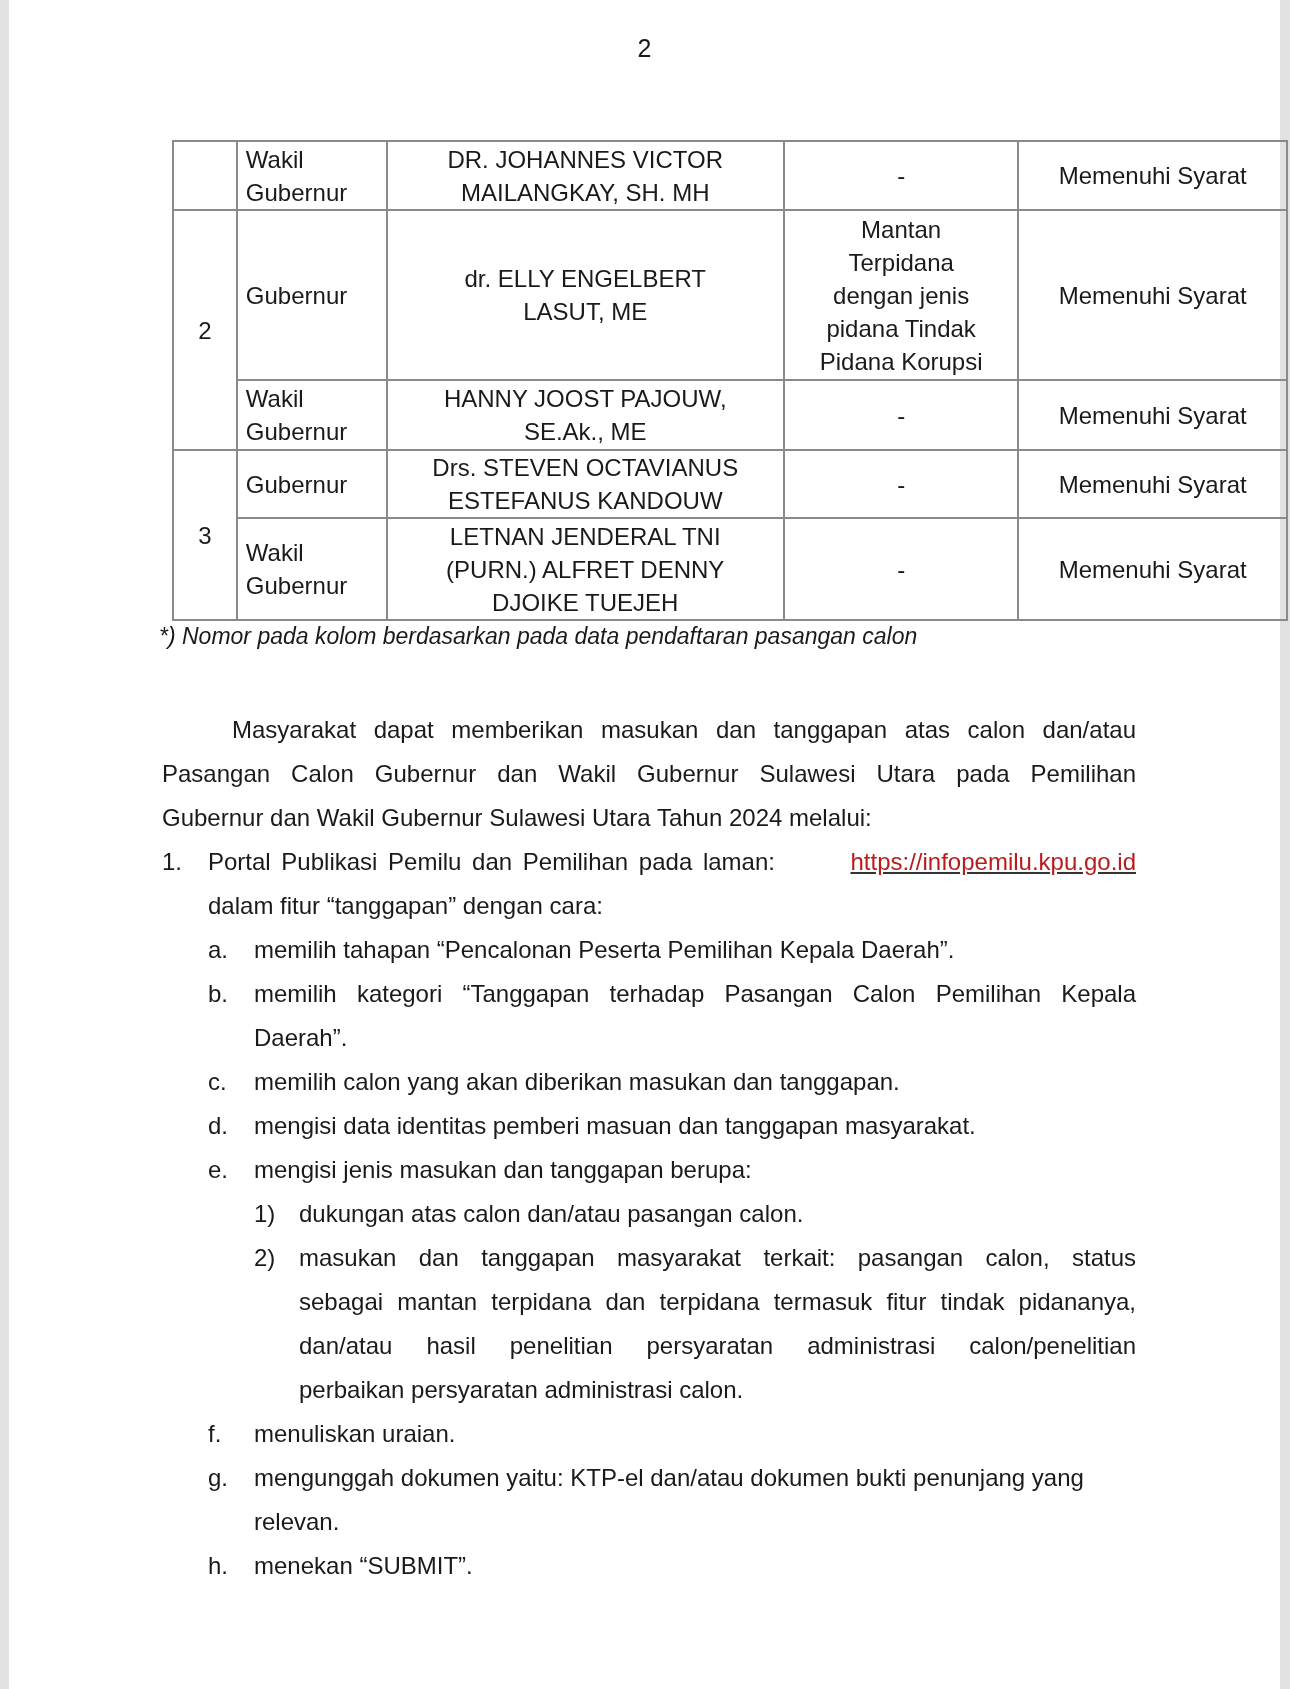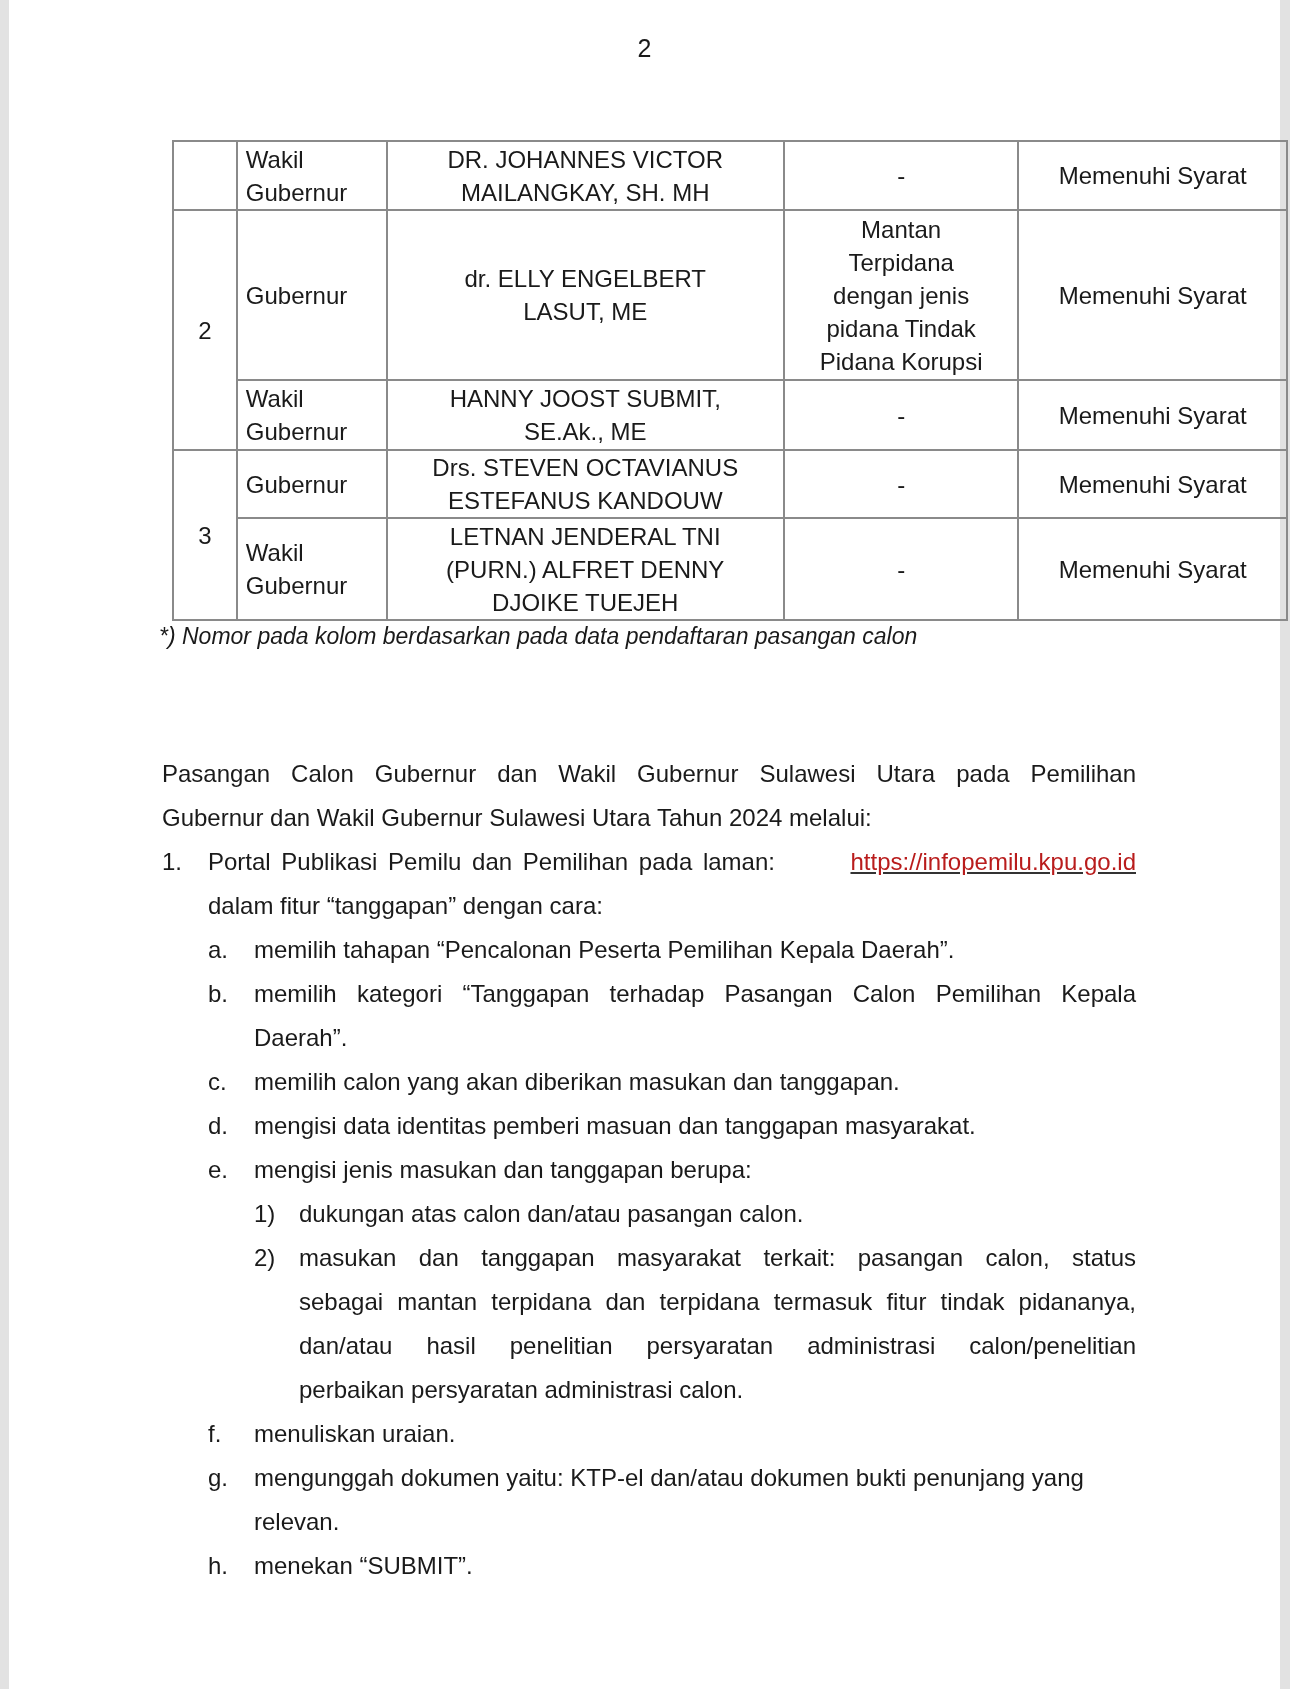--- a/index.html
+++ b/index.html
@@ -88,21 +88,21 @@
         <div>Pidana Korupsi</div>
       </td>
       <td class="c-status">Memenuhi Syarat</td>
     </tr>
     <tr class="r3">
       <td class="c-jab">
         <div>Wakil</div>
         <div>Gubernur</div>
       </td>
       <td class="c-name">
-        <div>HANNY JOOST SUBMIT,</div>
+        <div>HANNY JOOST PAJOUW,</div>
         <div>SE.Ak., ME</div>
       </td>
       <td class="c-ket">-</td>
       <td class="c-status">Memenuhi Syarat</td>
     </tr>
     <tr class="r4">
       <td class="c-no" rowspan="2">3</td>
       <td class="c-jab">Gubernur</td>
       <td class="c-name">
         <div>Drs. STEVEN OCTAVIANUS</div>
@@ -122,20 +122,21 @@
         <div>DJOIKE TUEJEH</div>
       </td>
       <td class="c-ket">-</td>
       <td class="c-status">Memenuhi Syarat</td>
     </tr>
   </tbody>
     </table>
 
   <div class="footnote">*) Nomor pada kolom berdasarkan pada data pendaftaran pasangan calon</div>
 
+  <div class="txt just" style="left:223px; top:708px; width:904px;">Masyarakat dapat memberikan masukan dan tanggapan atas calon dan/atau</div>
   <div class="txt just" style="left:153px; top:752px; width:974px;">Pasangan Calon Gubernur dan Wakil Gubernur Sulawesi Utara pada Pemilihan</div>
   <div class="txt" style="left:153px; top:796px;">Gubernur dan Wakil Gubernur Sulawesi Utara Tahun 2024 melalui:</div>
 
   <div class="mark" style="left:153px; top:840px;">1.</div>
   <div class="txt" style="left:199px; top:840px; width:928px; display:flex; justify-content:space-between;">
     <span style="word-spacing:4px;">Portal Publikasi Pemilu dan Pemilihan pada laman:</span>
     <a class="link">https://infopemilu.kpu.go.id</a>
   </div>
   <div class="txt" style="left:199px; top:884px;">dalam fitur “tanggapan” dengan cara:</div>
 

